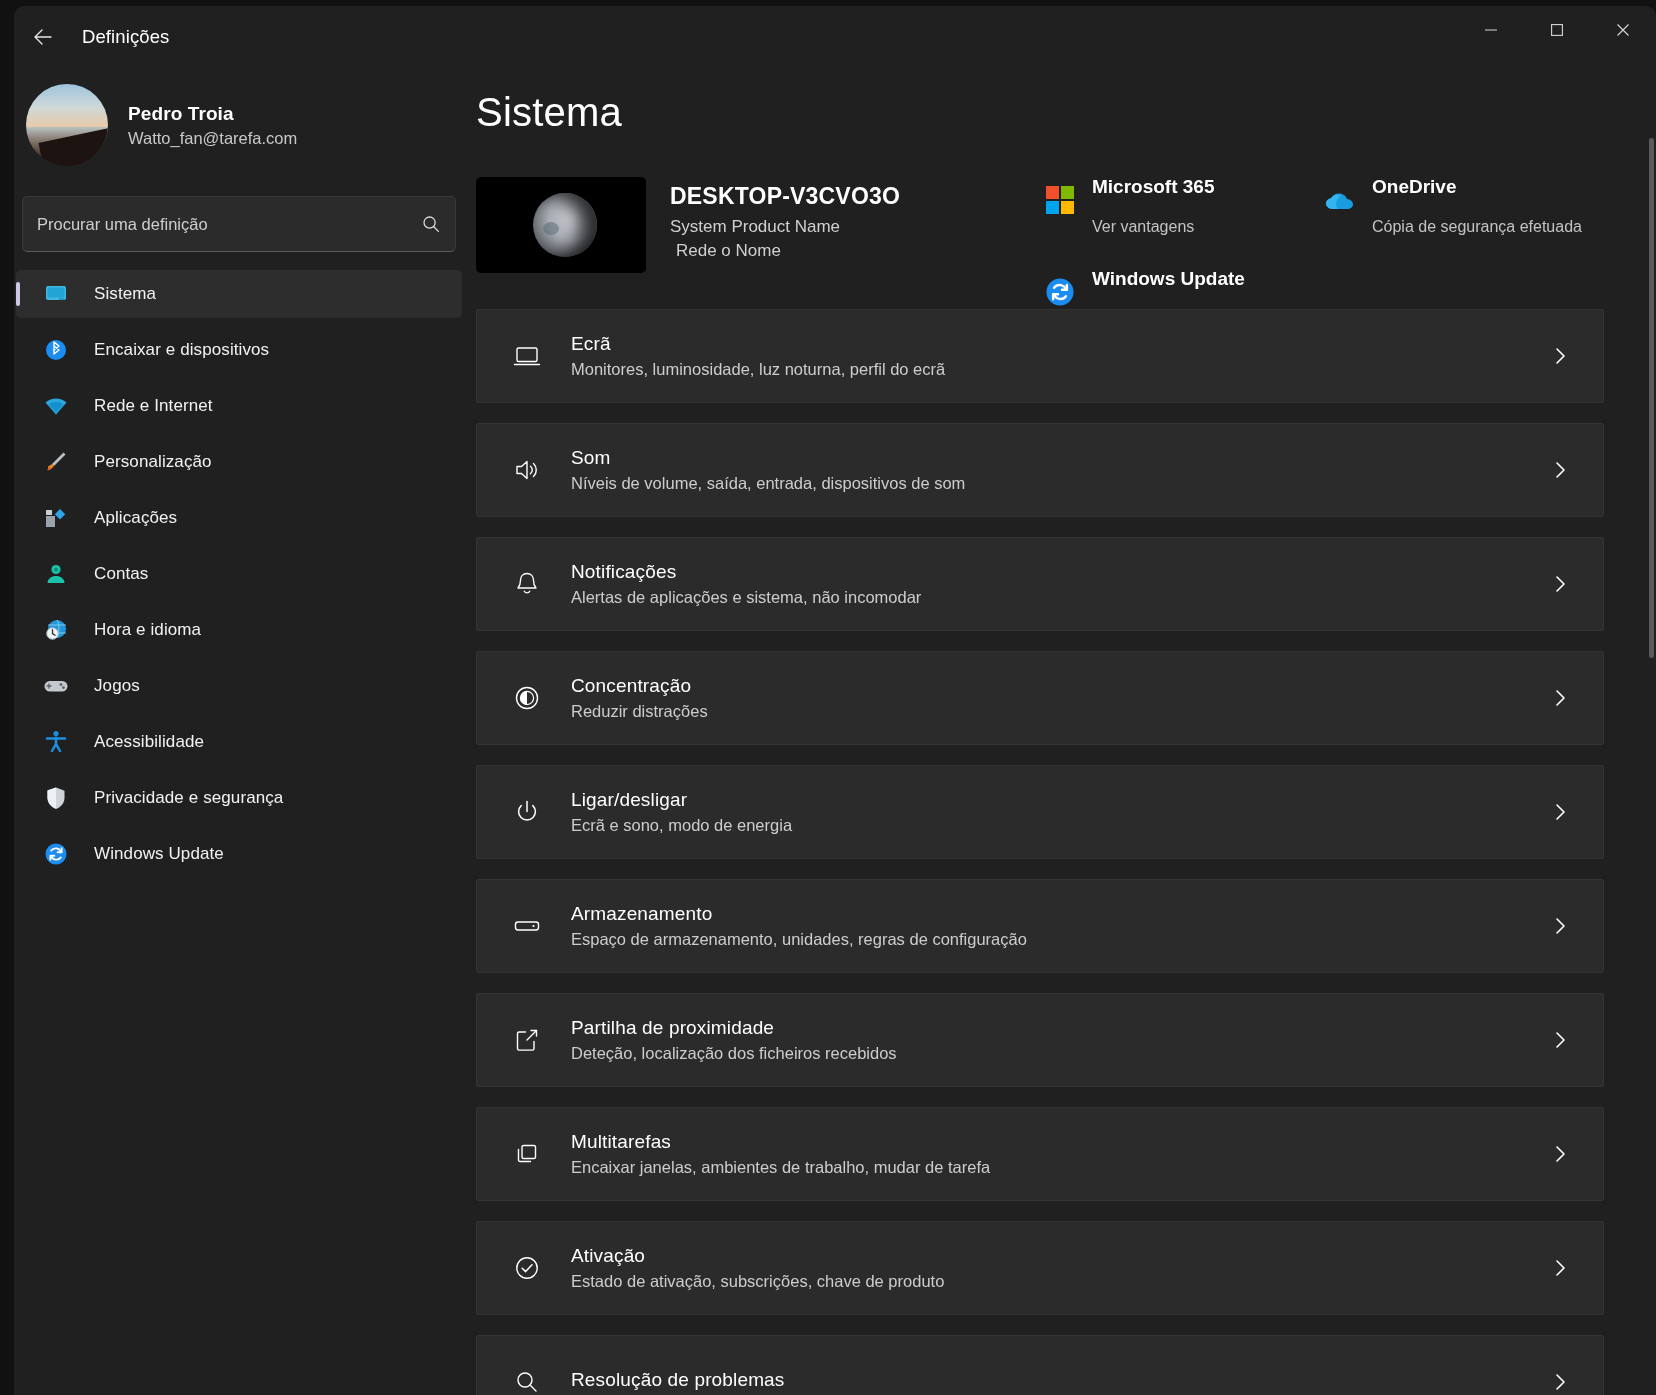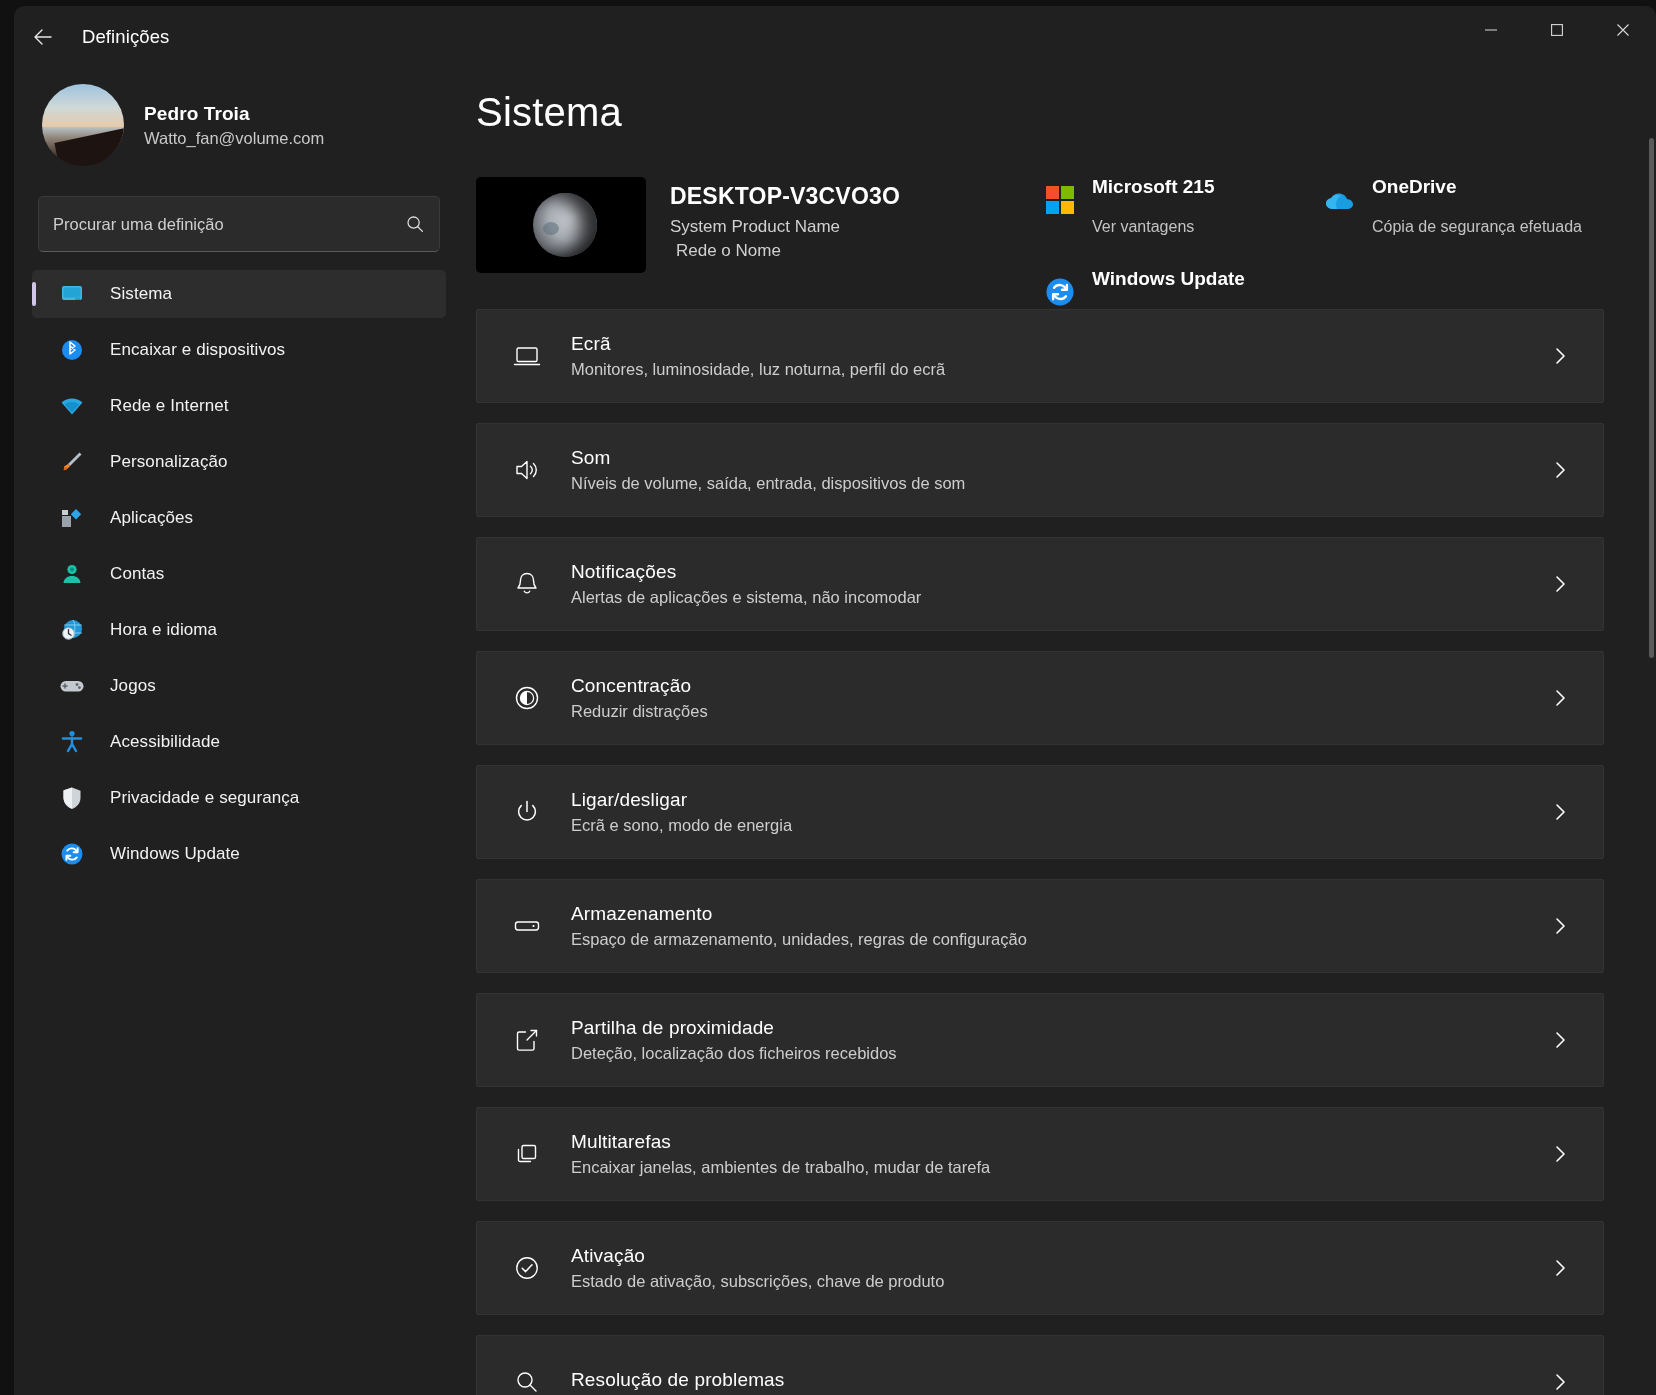--- a/index.html
+++ b/index.html
@@ -40,21 +40,21 @@
   .wc {
     width: 66px; height: 48px;
     display: flex; align-items: center; justify-content: center;
     cursor: pointer;
   }
   .wc svg { stroke: #dcdcdc; }
   
   .sidebar {
     position: absolute; left: 0; top: 62px;
     width: 450px; height: 1327px;
-    padding: 0 16px;
+    padding: 0 0;
   }
   .account {
     display: flex; align-items: center;
     margin: 16px 0 0 12px;
   }
   .avatar {
     width: 82px; height: 82px; border-radius: 50%;
     overflow: hidden; flex: 0 0 auto;
     background: #1b2a3a;
     position: relative;
@@ -261,21 +261,21 @@
   <div class="sidebar">
 
     <div class="account">
       <div class="avatar">
         <div class="sky"></div>
           <div class="water"></div>
           <div class="shore"></div>
       </div>
       <div class="account-text">
         <div class="account-name">Pedro Troia</div>
-        <div class="account-mail">Watto_fan@volume.com</div>
+        <div class="account-mail">Watto_fan@tarefa.com</div>
       </div>
     </div>
 
     <div class="search-wrap">
       <input class="search-input" value="" placeholder="Procurar uma definição" style="">
       <svg class="search-icon" viewBox="0 0 20 20" fill="none">
         <circle cx="8.6" cy="8.6" r="5.6" stroke="#dcdcdc" stroke-width="1.3"></circle>
         <path d="M12.8 12.8L17.4 17.4" stroke="#dcdcdc" stroke-width="1.3" stroke-linecap="round"></path>
       </svg>
     </div>
@@ -424,21 +424,21 @@
         <div class="cloudcard" style="width:270px">
           <span class="cloud-icon">
             <svg width="30" height="30" viewBox="0 0 30 30">
               <rect x="1" y="1" width="13" height="13" fill="#f2502a"></rect>
               <rect x="16" y="1" width="13" height="13" fill="#7fba00"></rect>
               <rect x="1" y="16" width="13" height="13" fill="#00a3ee"></rect>
               <rect x="16" y="16" width="13" height="13" fill="#ffb901"></rect>
             </svg>
           </span>
           <span class="cloud-text">
-            <span class="cloud-title">Microsoft 215</span>
+            <span class="cloud-title">Microsoft 365</span>
             <div class="cloud-sub">Ver vantagens</div>
           </span>
         </div>
 
         <div class="cloudcard" style="margin-left:10px">
           <span class="cloud-icon">
             <svg width="34" height="34" viewBox="0 0 34 24">
               <path d="M9.5 21c-3.6 0-6.5-2.4-6.5-5.4 0-2.7 2.2-4.9 5.1-5.3C9.4 7.4 12.4 5.4 16 5.4c3.7 0 6.9 2.3 8 5.5 3.3.1 6 2.5 6 5.3 0 2.7-2.6 4.8-5.8 4.8H9.5z" fill="#1a9de0"></path>
               <path d="M9.5 21c-3.6 0-6.5-2.4-6.5-5.4 0-2.7 2.2-4.9 5.1-5.3 1.1-2.2 3.3-3.6 5.9-3.6 1.4 0 2.7.4 3.8 1.1C15.3 9.4 13 12.6 13 16.3c0 1.8.5 3.4 1.4 4.7H9.5z" fill="#35b5ef"></path>
             </svg>

